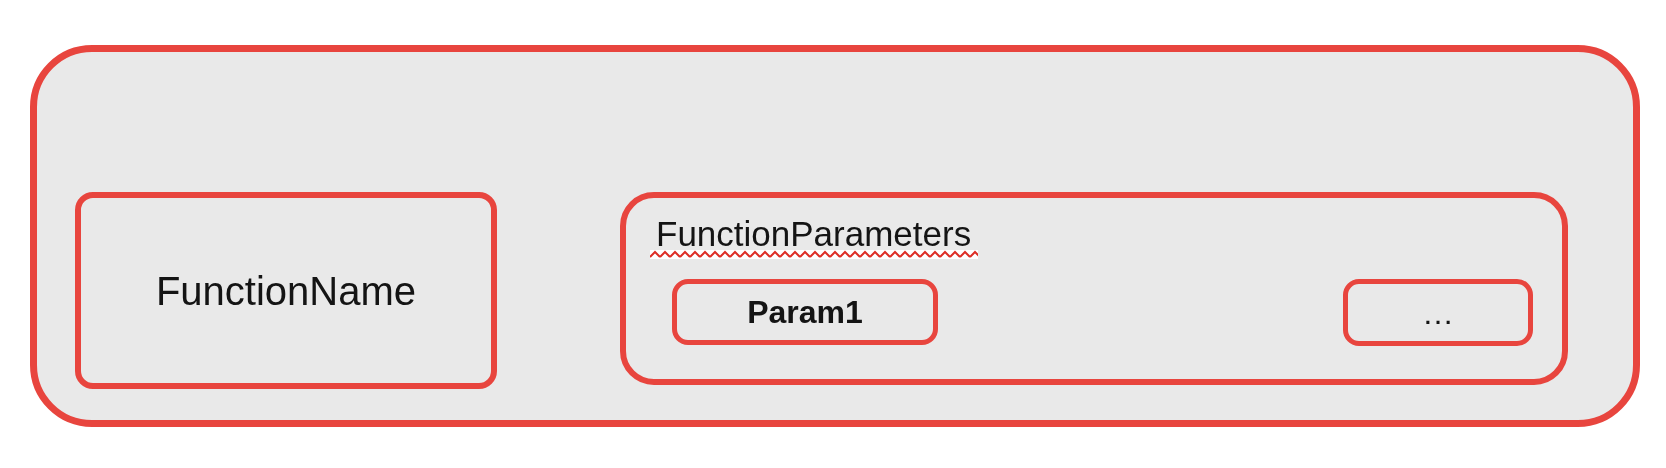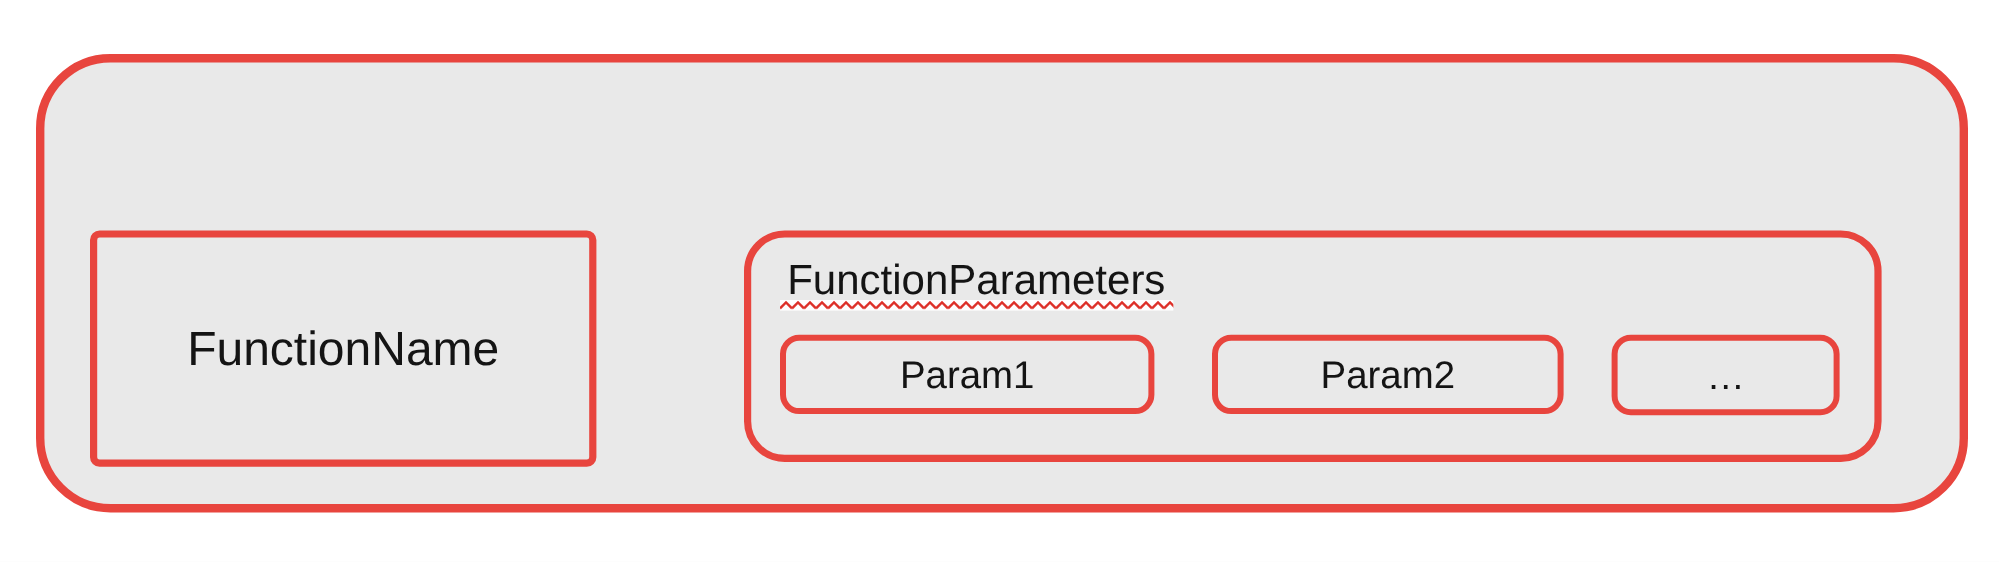--- a/index.html
+++ b/index.html
@@ -35,21 +35,21 @@
     line-height:1.15;
     color:var(--text);
     white-space:nowrap;
   }
   
   .function-name-box{
     position:absolute;
     left:38px;top:140px;
     width:422px;height:197px;
     border:6px solid var(--box-border);
-    border-radius:8px;
+    border-radius:18px;
     background:var(--box-fill);
     display:flex;align-items:center;justify-content:center;
   }
   .function-name-label{
     font-size:40px;
     line-height:1;
     white-space:nowrap;
   }
   
   .function-parameters-box{
@@ -80,21 +80,21 @@
     border:5px solid var(--box-border);
     border-radius:16px;
     background:var(--box-fill);
     display:flex;align-items:center;justify-content:center;
   }
   .param-box .param-label{
     font-size:32px;
     line-height:1;
     white-space:nowrap;
   }
-  .param-1{left:24px;width:312px;}
+  .param-1{left:46px;width:266px;font-weight:bold;}
   .param-2{left:384px;width:293px;}
   .param-more{left:717px;width:190px;height:67px;}
 </style>
 </head>
 <body>
 
 <div class="canvas">
   <div class="message-box">
 
 
@@ -113,23 +113,20 @@
           </pattern>
         </defs>
         <rect x="0" y="0" width="328" height="9" fill="var(--squiggle-bg)"></rect>
         <rect x="0" y="0" width="328" height="9" fill="url(#zigzag)"></rect>
       </svg>
 
       <div class="param-box param-1">
         <span class="param-label">Param1</span>
       </div>
 
-      <div class="param-box param-2">
-        <span class="param-label">Param2</span>
-      </div>
 
       <div class="param-box param-more">
         <span class="param-label">…</span>
       </div>
 
     </div>
   </div>
 </div>
 
 </body></html>

